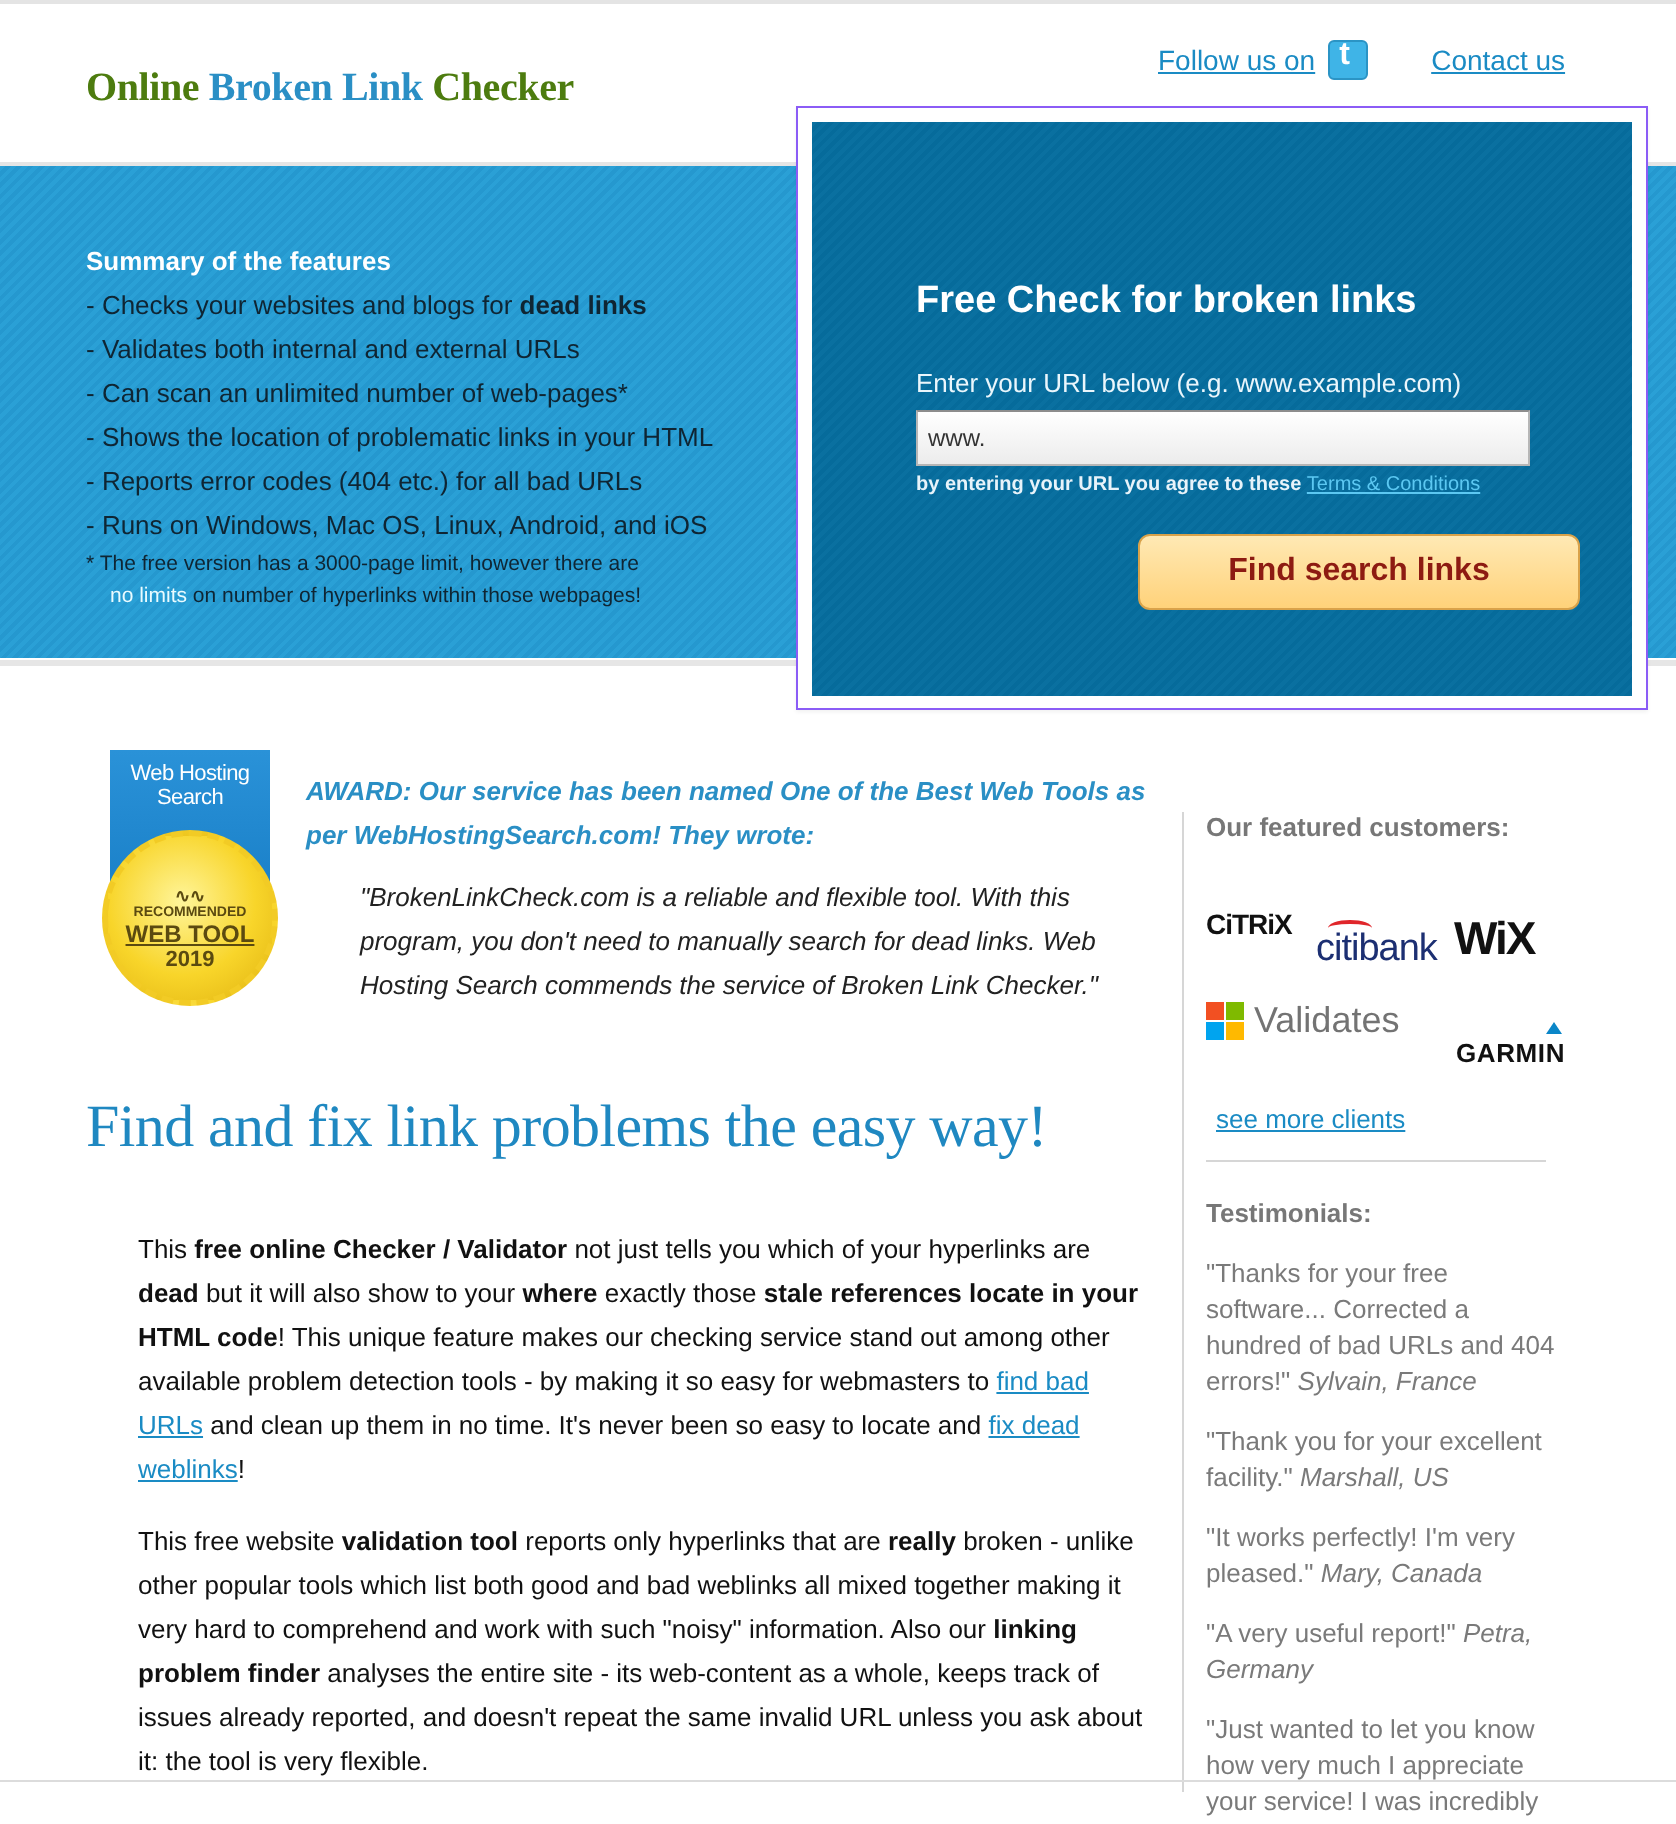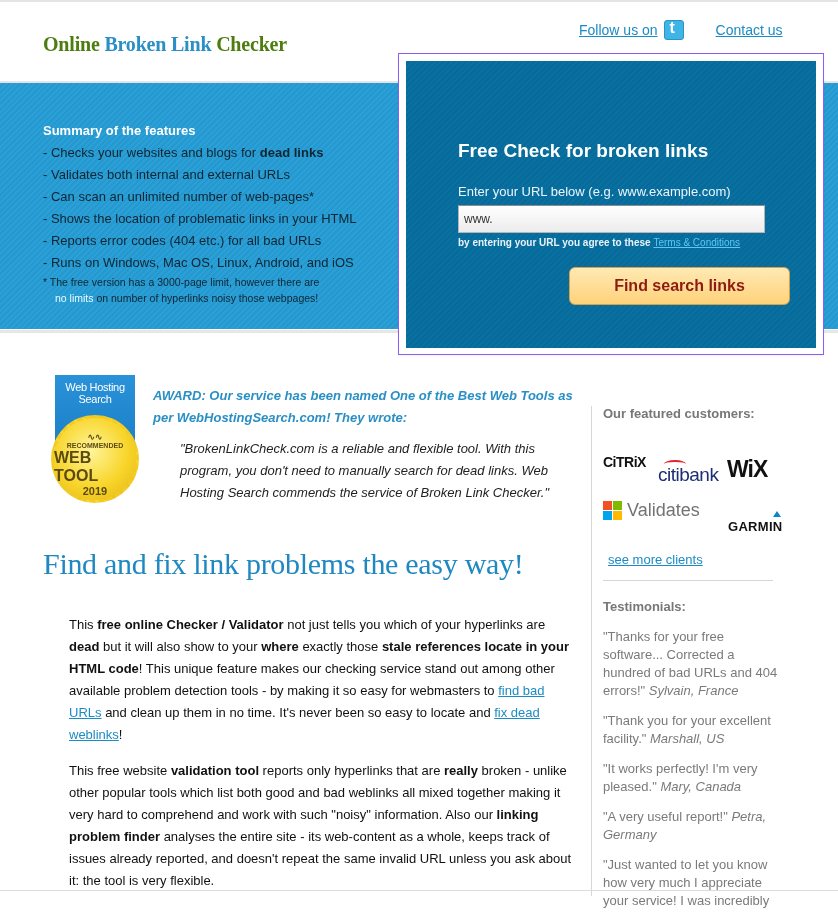--- a/index.html
+++ b/index.html
@@ -41,21 +41,21 @@
   .terms a { color: #5cc8f2; font-weight: normal; }
   .find-btn { position: absolute; left: 163px; top: 206px; width: 221px; height: 38px; border-radius: 6px; border: 1px solid #d9a24a;
     background: linear-gradient(#ffe9b4, #ffd27a); color: #8d1b12; font-family: "Liberation Sans", sans-serif; font-size: 16px; font-weight: bold; cursor: pointer; }
 
   .award-badge { position: absolute; left: 55px; top: 375px; width: 80px; height: 128px; }
   .badge-top { position: absolute; left: 0; top: 0; width: 80px; height: 72px; background: linear-gradient(#2a92d8, #1a80c8); color: #fff; font-size: 11px; text-align: center; line-height: 12px; padding-top: 6px; letter-spacing: -0.3px; }
   .badge-seal { position: absolute; left: -4px; top: 40px; width: 88px; height: 88px; border-radius: 50%;
     background: radial-gradient(circle at 45% 40%, #fff59a 0%, #f8d52a 55%, #e0b210 100%);
     border: 3px dashed #f2cb25; display: flex; flex-direction: column; align-items: center; justify-content: center; color: #5b4a10; }
   .badge-seal .rec { font-size: 7px; font-weight: bold; margin-top: 10px; }
-  .badge-seal .wt { font-size: 16px; font-weight: bold; }
+  .badge-seal .wt { font-size: 12px; font-weight: bold; text-decoration: underline; }
   .badge-seal .yr { font-size: 11px; font-weight: bold; }
   .badge-seal .orn { font-size: 9px; }
 
   .award-title { position: absolute; left: 153px; top: 385px; width: 420px; color: #2a8fc5; font-size: 13px; font-weight: bold; font-style: italic; line-height: 22px; }
   .award-quote { position: absolute; left: 180px; top: 438px; width: 400px; color: #222; font-size: 13px; font-style: italic; line-height: 22px; }
 
   .main-heading { position: absolute; left: 43px; top: 547px; font-family: "Liberation Serif", serif; font-size: 30px; color: #1f88c1; font-weight: normal; letter-spacing: -0.3px; }
 
   .para { position: absolute; left: 69px; width: 508px; font-size: 13px; line-height: 22px; color: #111; }
   .para1 { top: 614px; }
@@ -103,21 +103,21 @@
 <div class="features">
   <div class="heading">Summary of the features</div>
   <div><span>- Checks your websites and blogs for </span><b>dead links</b></div>
   <div>- Validates both internal and external URLs</div>
   <div>- Can scan an unlimited number of web-pages*</div>
   <div>- Shows the location of problematic links in your HTML</div>
   <div>- Reports error codes (404 etc.) for all bad URLs</div>
   <div>- Runs on Windows, Mac OS, Linux, Android, and iOS</div>
   <div class="note">
     <div>*  The free version has a 3000-page limit, however there are</div>
-    <div style="padding-left:12px"><span class="nolimits">no limits</span><span> on number of hyperlinks noisy those webpages!</span></div>
+    <div style="padding-left:12px"><span class="nolimits">no limits</span><span> on number of hyperlinks within those webpages!</span></div>
   </div>
 </div>
 
 <div class="form-card">
   <div class="form-inner">
     <div class="form-title">Free Check for broken links</div>
     <div class="form-label">Enter your URL below (e.g. www.example.com)</div>
     <input class="url-input" type="text" value="www." style="">
     <div class="terms"><span>by entering your URL you agree to these </span><a href="#">Terms &amp; Conditions</a></div>
     <button class="find-btn">Find search links</button>

